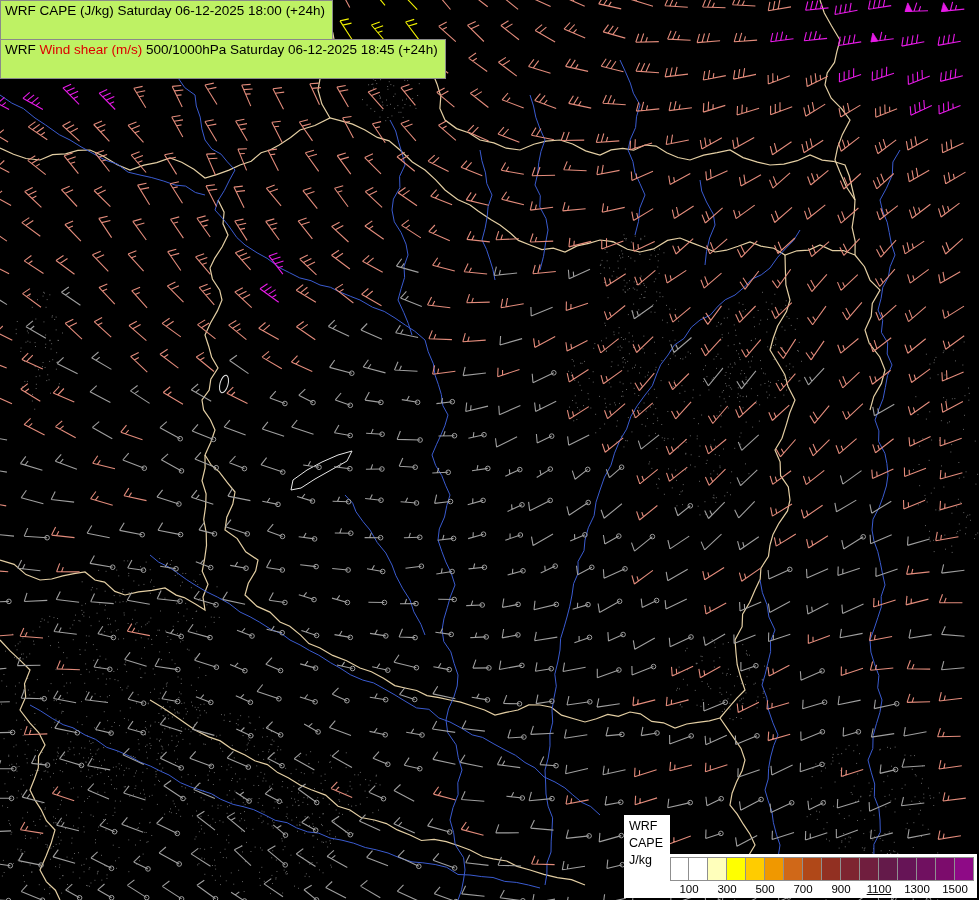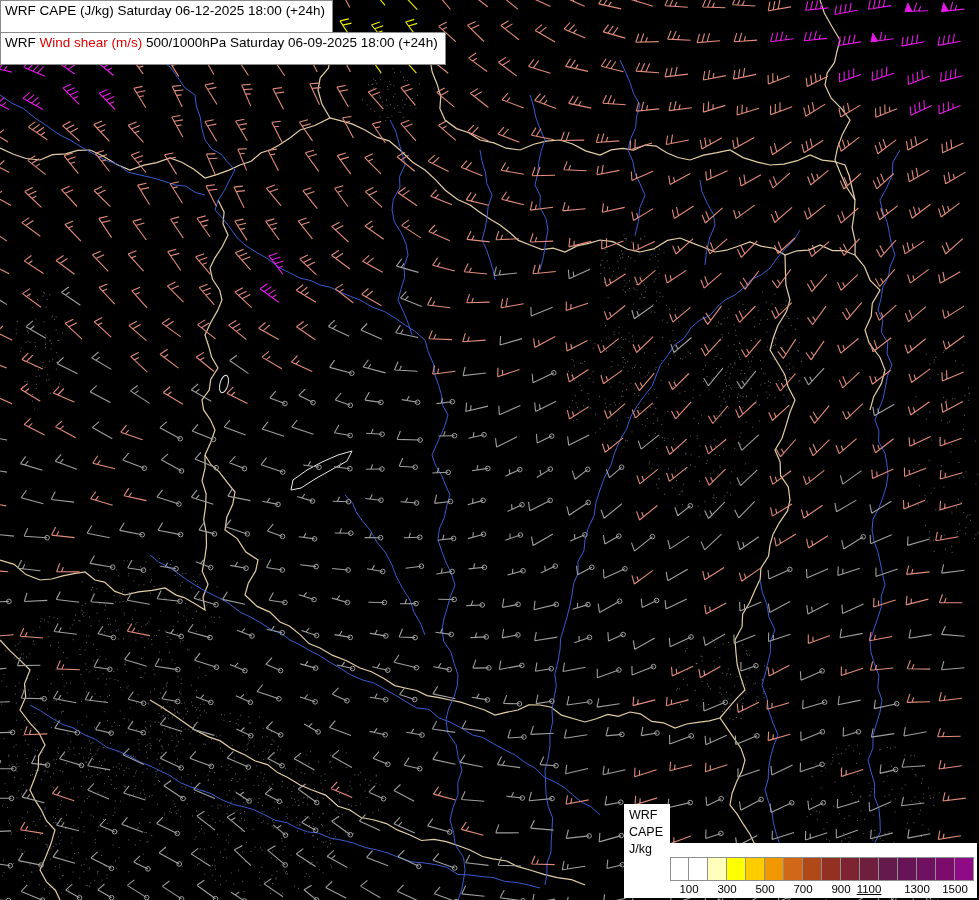--- a/index.html
+++ b/index.html
@@ -3,35 +3,35 @@
 <meta charset="utf-8">
 <style>
   html,body{margin:0;padding:0;background:#111;}
   .stage{
     position:relative;width:979px;height:900px;background:#000;
     overflow:hidden;font-family:"Liberation Sans",sans-serif;
   }
   .stage svg{position:absolute;left:0;top:0;}
   .titles{position:absolute;top:0;left:0;z-index:5;}
   .title-line{
-    display:table;background:#ffffff;border:1px solid #8a8a8a;
-    padding:2px 7px 12px 4px;font-size:13.5px;line-height:1.25;color:#000;
+    display:table;background:#bef264;border:1px solid #8a8a8a;
+    padding:2px 7px 19px 4px;font-size:13.5px;line-height:1.25;color:#000;
     white-space:nowrap;
   }
   .title-line + .title-line{margin-top:-1px;}
   .red{font-weight:normal;}
   .legend{
     position:absolute;right:2px;bottom:2px;z-index:5;
     display:flex;align-items:stretch;
   }
   .legend-title{
     background:#ffffff;color:#000;padding:3px 7px 3px 5px;
     font-size:12.5px;line-height:1.35;
   }
-  .legend-scale{display:flex;flex-direction:column;background:#ffffff;padding:14px 3px 1px 0;margin-top:39px;}
+  .legend-scale{display:flex;flex-direction:column;background:#ffffff;padding:3px 3px 1px 0;margin-top:39px;}
   .legend-swatches{display:flex;height:24px;}
   .legend-swatch{width:19px;height:100%;border:1px solid #8f8f8f;border-left:none;box-sizing:border-box;}
   .legend-swatch:first-child{border-left:1px solid #8f8f8f;}
   .legend-ticks{position:relative;height:16px;font-size:11.5px;color:#000;}
   .legend-tick-label{position:absolute;top:2px;transform:translateX(-50%);}
 </style>
 </head>
 <body>
 
 <div class="stage">
@@ -306,21 +306,21 @@
       </g>
     </svg>
 
   <div class="titles">
     <div class="title-line">
       <span>WRF CAPE (J/kg) Saturday 06-12-2025 18:00 (+24h)</span>
     </div>
     <div class="title-line">
       <span>WRF </span>
         <span class="red" style="color: rgb(221, 0, 0); margin-top: 44px;">Wind shear (m/s)</span>
-        <span> 500/1000hPa Saturday 06-09-2025 18:00 (+24h)</span>
+        <span> 500/1000hPa Saturday 06-12-2025 18:45 (+24h)</span>
     </div>
   </div>
 
   <div class="legend">
     <div class="legend-title">
       <div>WRF</div>
       <div>CAPE</div>
       <div>J/kg</div>
     </div>
     <div class="legend-scale">
@@ -341,20 +341,20 @@
           <div class="legend-swatch" style="background: rgb(112, 16, 96);"></div>
           <div class="legend-swatch" style="background: rgb(124, 12, 108);"></div>
           <div class="legend-swatch" style="background: rgb(142, 10, 134);"></div>
         </div>
       <div class="legend-ticks" id="legend-ticks">
           <span class="legend-tick-label" style="left: 19px;">100</span>
           <span class="legend-tick-label" style="left: 57px;">300</span>
           <span class="legend-tick-label" style="left: 95px; text-align: right;">500</span>
           <span class="legend-tick-label" style="left: 133px;">700</span>
           <span class="legend-tick-label" style="left: 171px; text-align: right;">900</span>
-          <span class="legend-tick-label" style="left: 199px; text-decoration: underline;">1100</span>
+          <span class="legend-tick-label" style="left: 209px; text-decoration: underline;">1100</span>
           <span class="legend-tick-label" style="left: 247px;">1300</span>
           <span class="legend-tick-label" style="left: 285px;">1500</span>
         </div>
     </div>
   </div>
 
 </div>
 
 </body></html>

